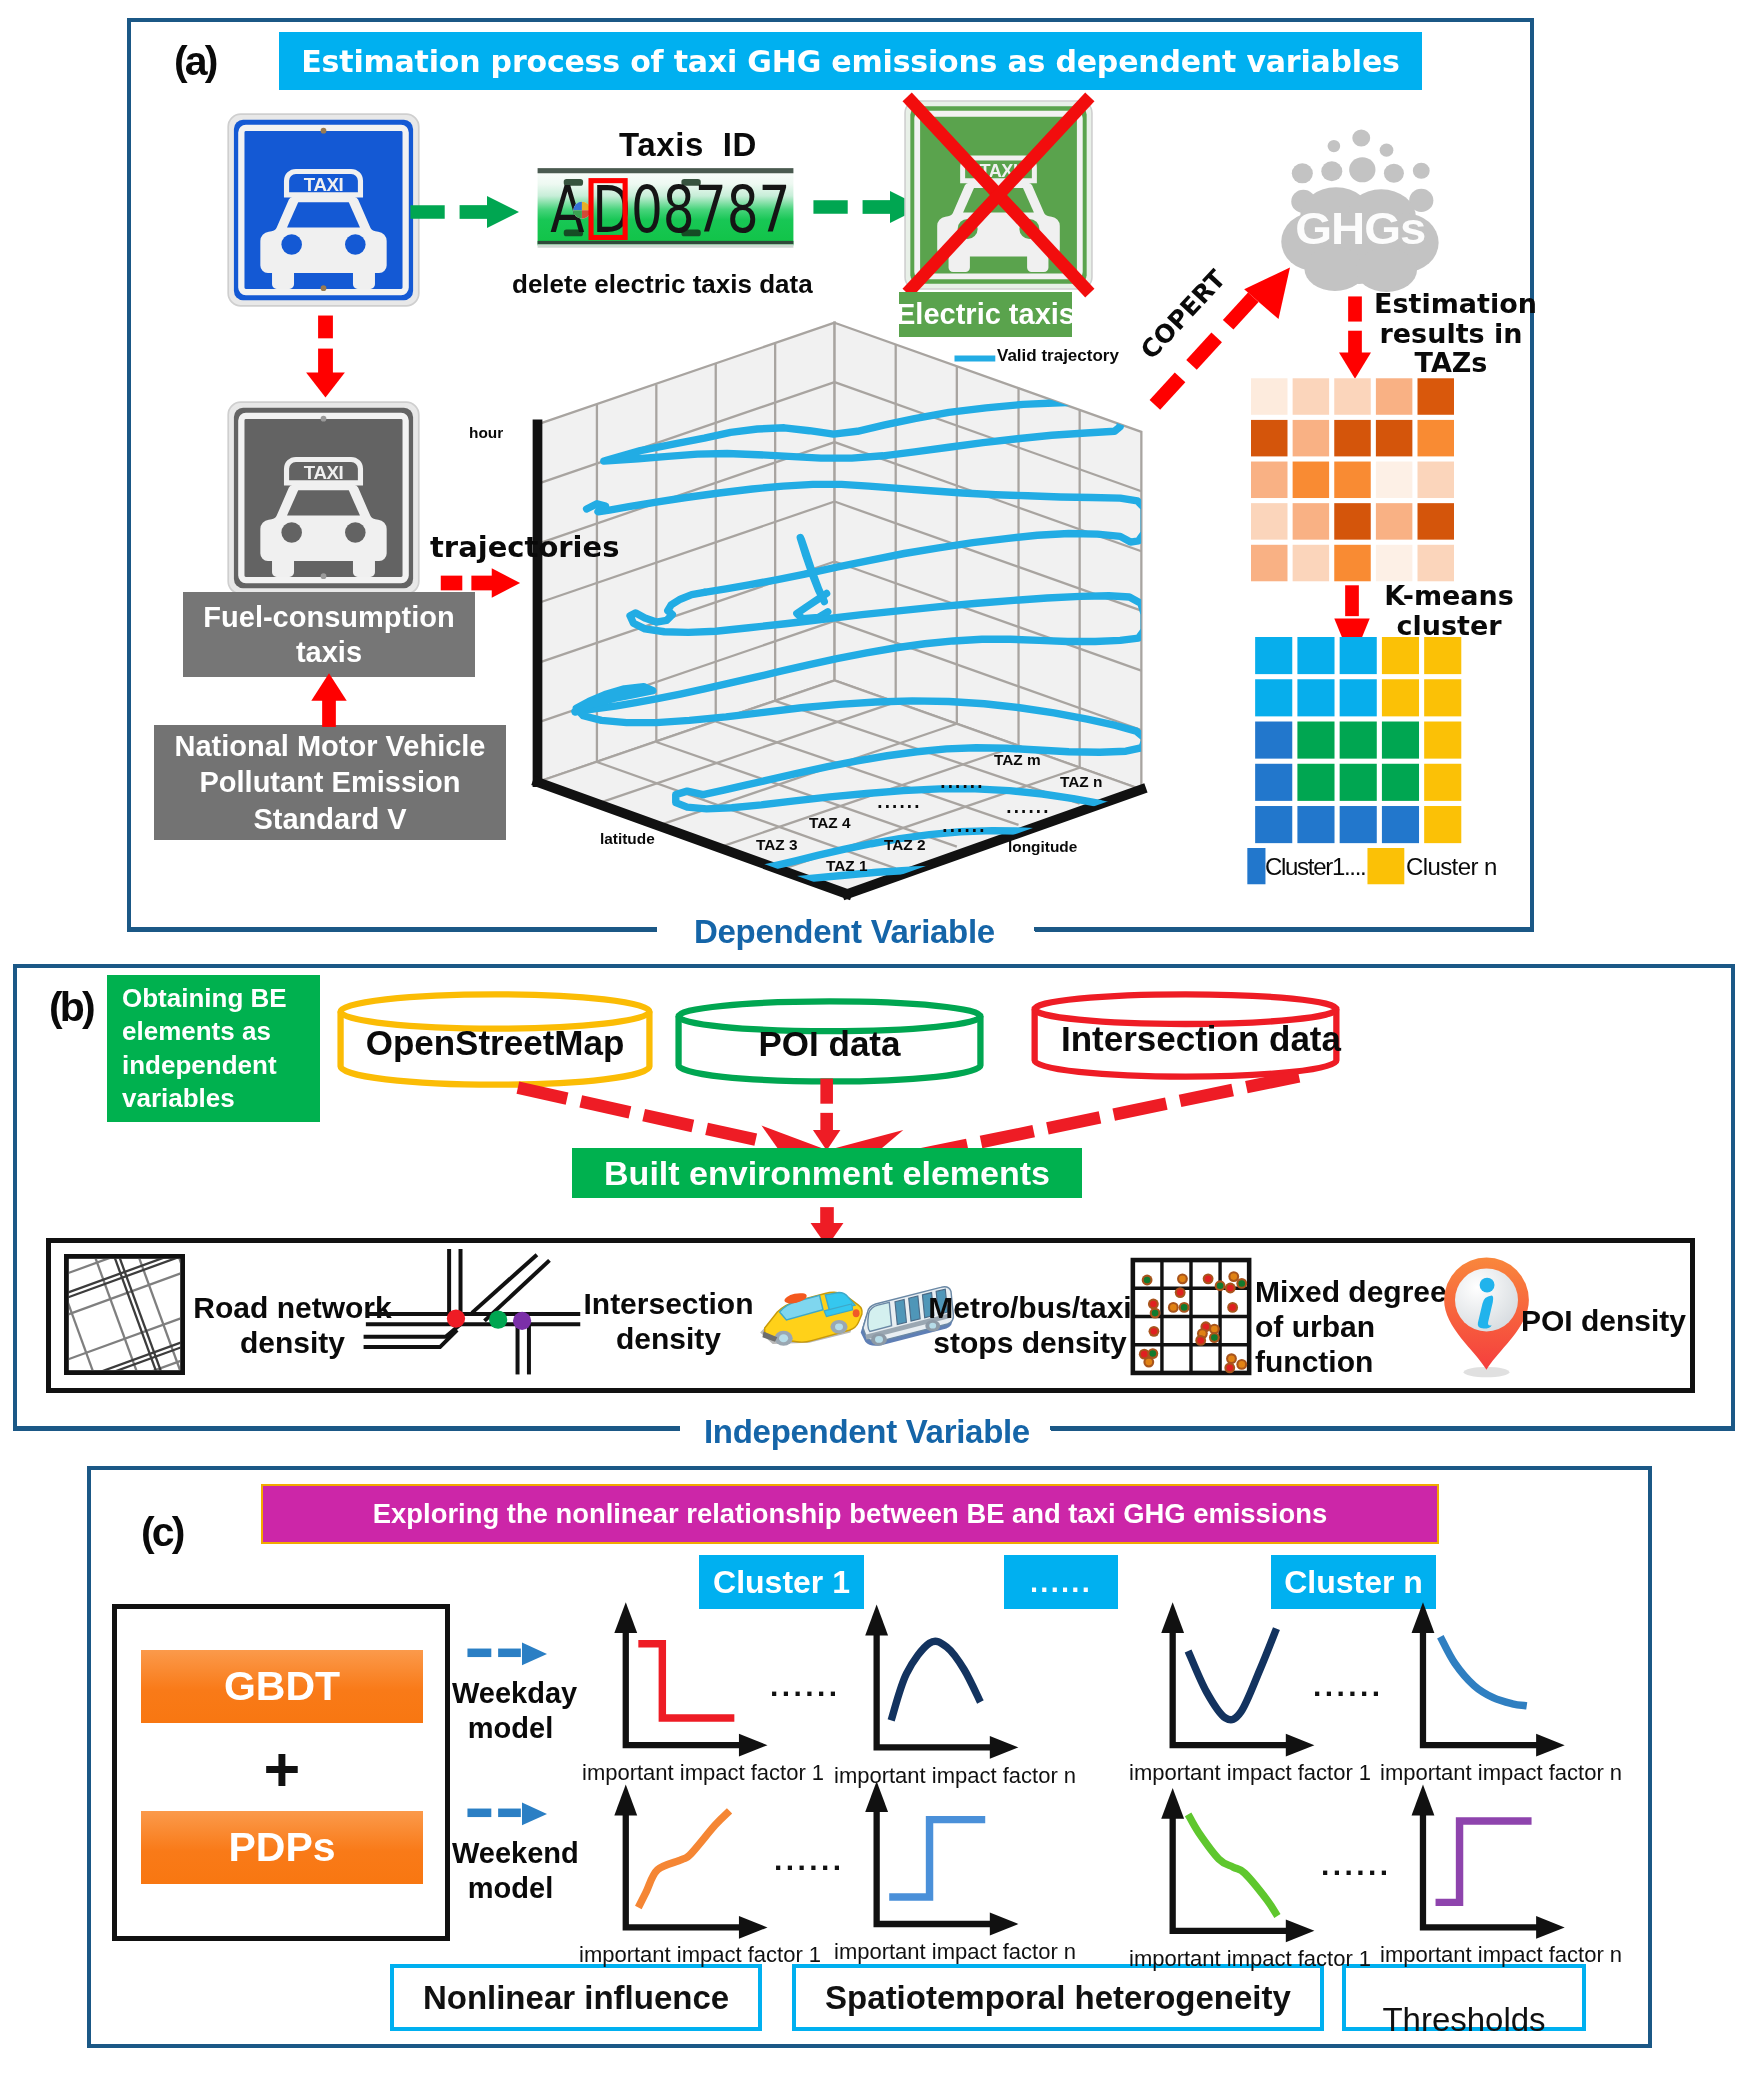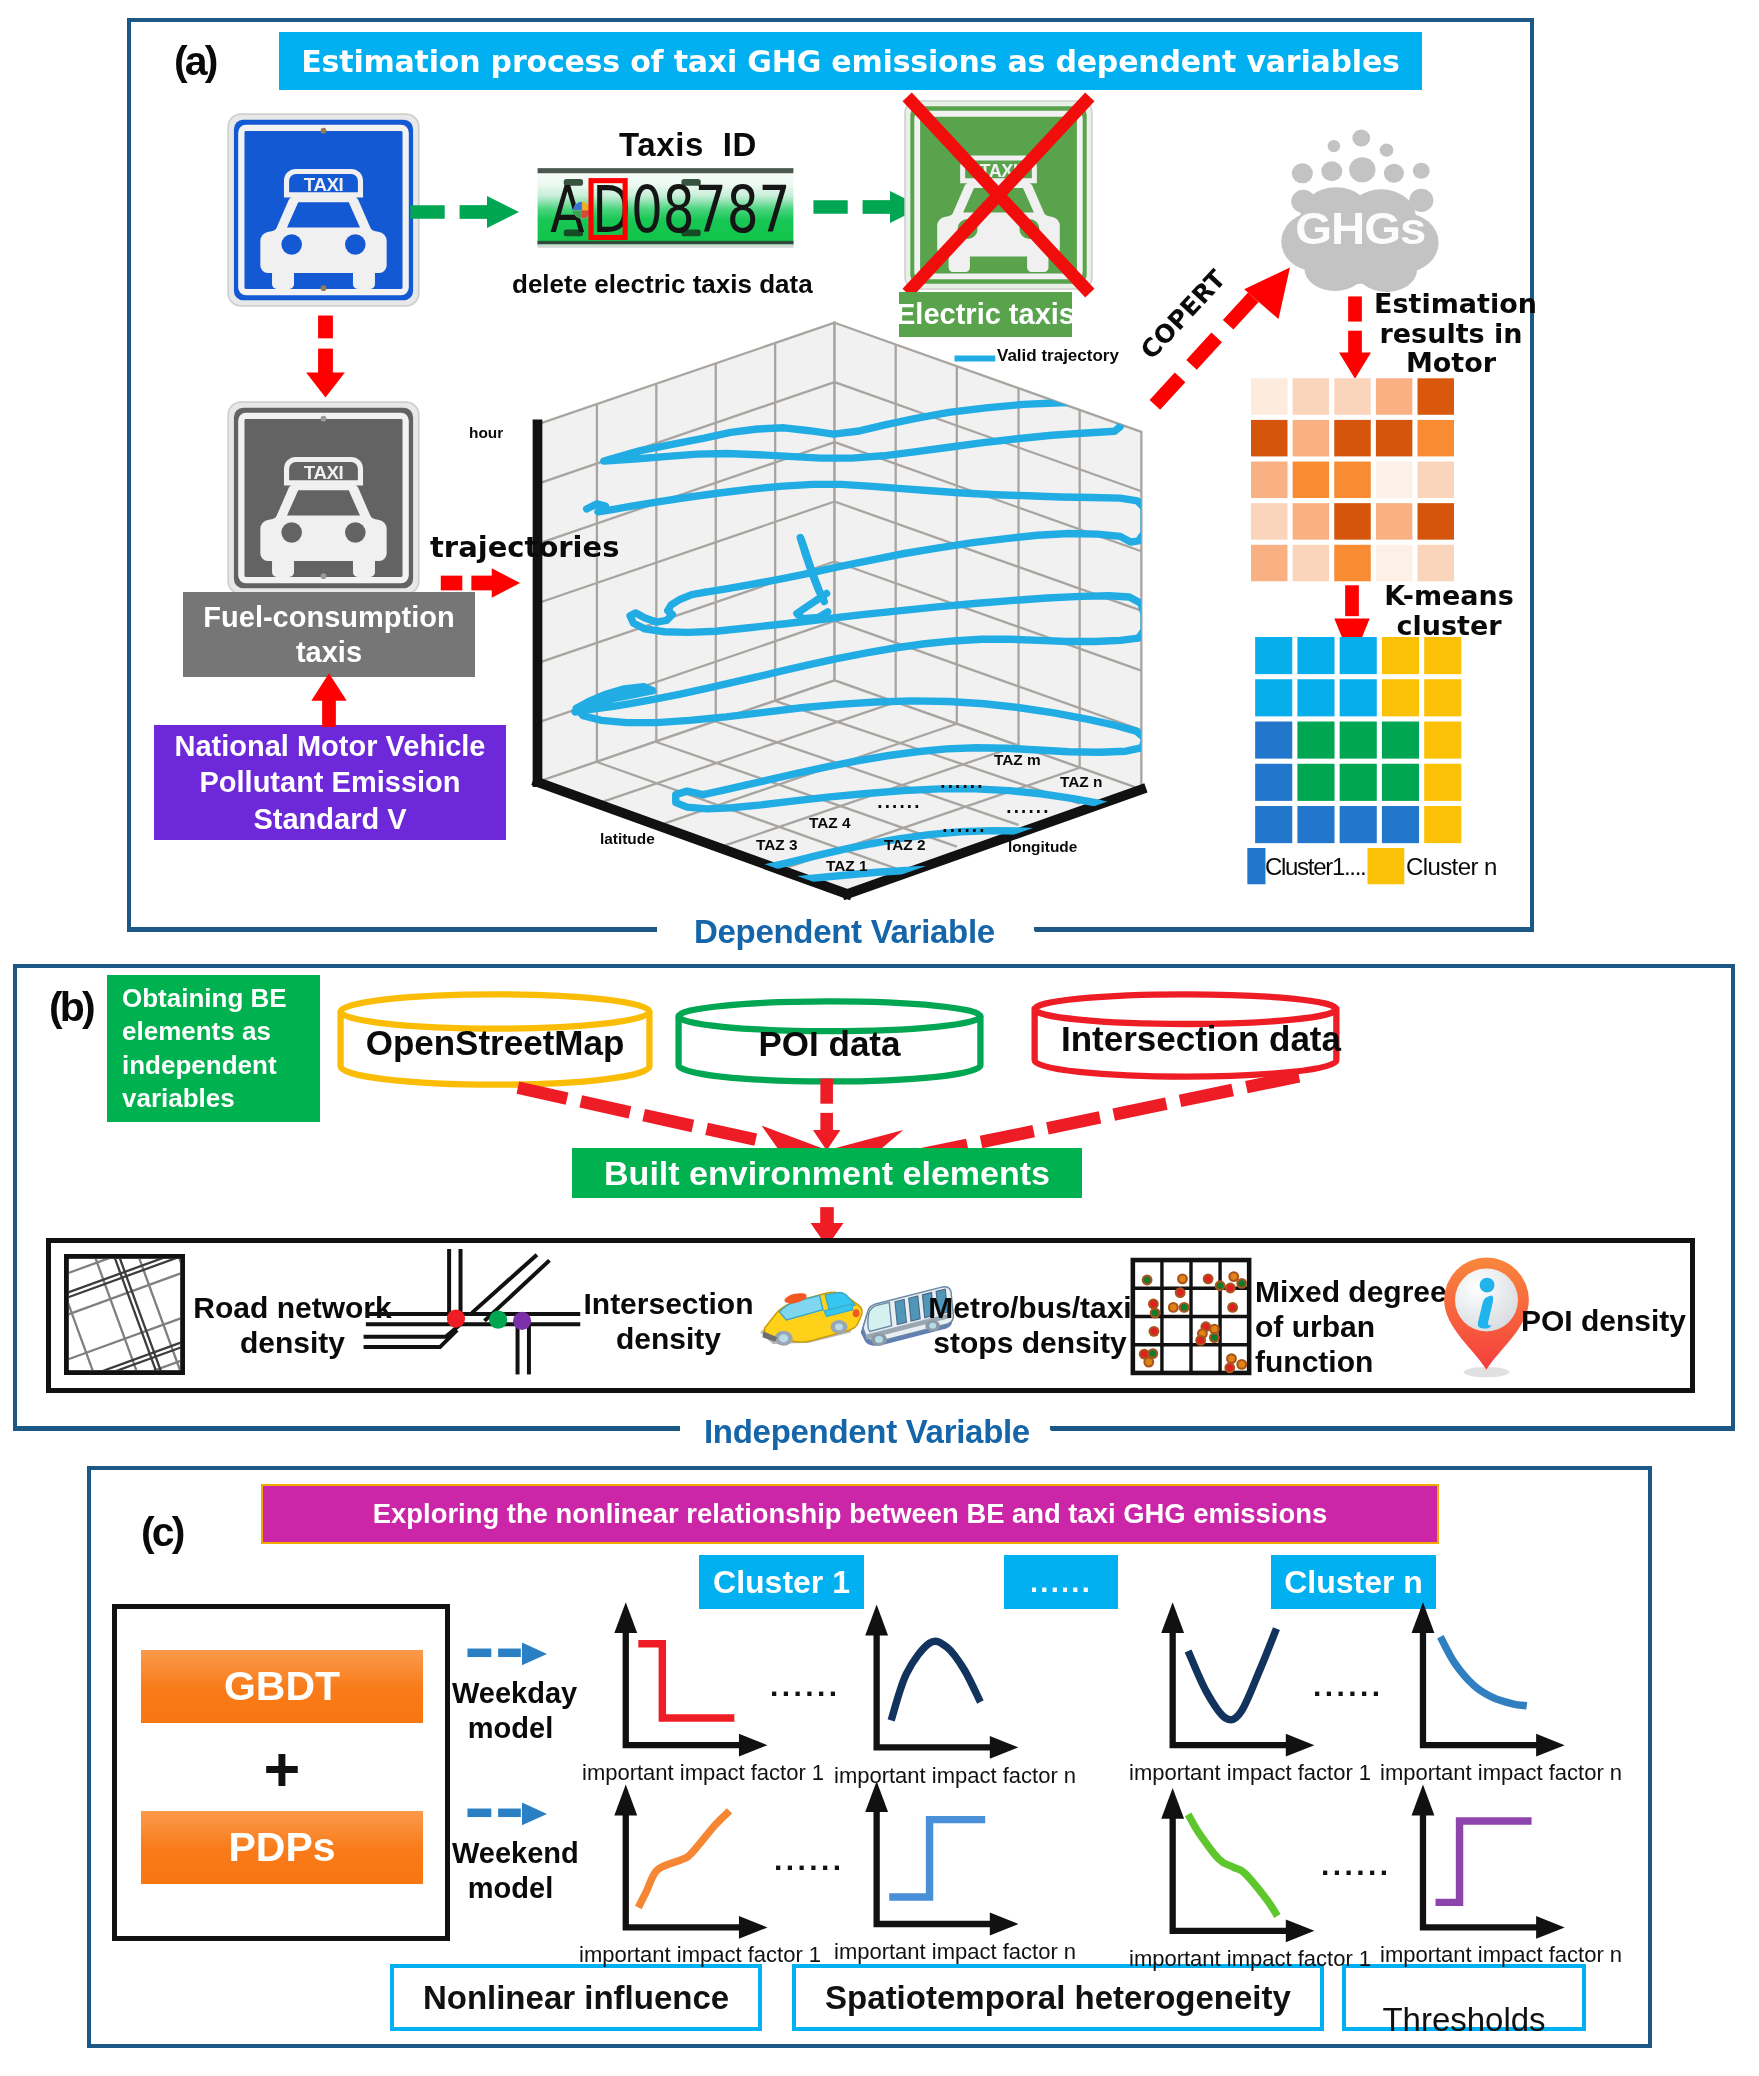--- a/index.html
+++ b/index.html
@@ -84,21 +84,21 @@
 </div>
 
 <div class="banner" style="left:899px;top:292px;width:173px;height:45px;background:#5aa34d;font-size:29px;white-space:nowrap;;z-index:5;">
   <span>Electric taxis</span>
 </div>
 
 <div class="banner" style="left:183px;top:592px;width:292px;height:85px;background:#767676;font-size:29px;line-height:1.2;">
   <span>Fuel-consumption taxis</span>
 </div>
 
-<div class="banner" style="left:154px;top:725px;width:352px;height:115px;background:#6d28d9;font-size:29px;line-height:1.26;padding:0 8px;">
+<div class="banner" style="left:154px;top:725px;width:352px;height:115px;background:#737373;font-size:29px;line-height:1.26;padding:0 8px;">
   <span>National Motor Vehicle Pollutant Emission Standard V</span>
 </div>
 
 <div class="capt" style="left:619px;top:127px;width:171px;white-space:nowrap;font-size:33px;font-weight:bold;letter-spacing:0.6px;word-spacing:9.1px;text-align:left;font-family:'Liberation Sans',sans-serif;">Taxis ID</div>
 
 <div class="abs" style="left:537px;top:167px;width:257px;height:83px;">
   <svg width="257" height="83" viewBox="0 0 450 146">
     <defs>
       <linearGradient id="plateGrad" x1="0" y1="0" x2="0" y2="1">
         <stop offset="0%" stop-color="#fafdfb"></stop>
@@ -309,21 +309,21 @@
 </div>
 <div class="abs" style="left:1135px;top:345px;font-size:25px;font-weight:bold;font-family:'DejaVu Sans',sans-serif;color:#0a0a0a;transform:rotate(-47deg);transform-origin:left top;white-space:nowrap;;z-index:5;">COPERT</div>
 
 <div class="abs" style="left:1335px;top:294px;">
   <svg width="40" height="86" viewBox="0 0 70 150">
     <line x1="35" y1="4" x2="35" y2="48" stroke="#ff0000" stroke-width="24"></line>
     <line x1="35" y1="64" x2="35" y2="104" stroke="#ff0000" stroke-width="24"></line>
     <path d="M7 102 L63 102 L35 148 Z" fill="#ff0000"></path>
   </svg>
 </div>
-<div class="capt" style="left:1374px;top:289px;width:154px;font-size:27px;font-family:'DejaVu Sans',sans-serif;line-height:1.1;">Estimation results in Motor</div>
+<div class="capt" style="left:1374px;top:289px;width:154px;font-size:27px;font-family:'DejaVu Sans',sans-serif;line-height:1.1;">Estimation results in TAZs</div>
 
 <div class="abs" style="left:1251px;top:378px;width:203px;height:199px;">
   <svg id="heatmapSvg" width="203" height="199" viewBox="0 0 356 348">
       <rect x="0" y="0" width="64" height="64" fill="#fdebdd"></rect>
       <rect x="73" y="0" width="64" height="64" fill="#fbd5bb"></rect>
       <rect x="146" y="0" width="64" height="64" fill="#fbd5bb"></rect>
       <rect x="219" y="0" width="64" height="64" fill="#f9b184"></rect>
       <rect x="292" y="0" width="64" height="64" fill="#d9580c"></rect>
       <rect x="0" y="73" width="64" height="64" fill="#d4550b"></rect>
       <rect x="73" y="73" width="64" height="64" fill="#f9b184"></rect>

